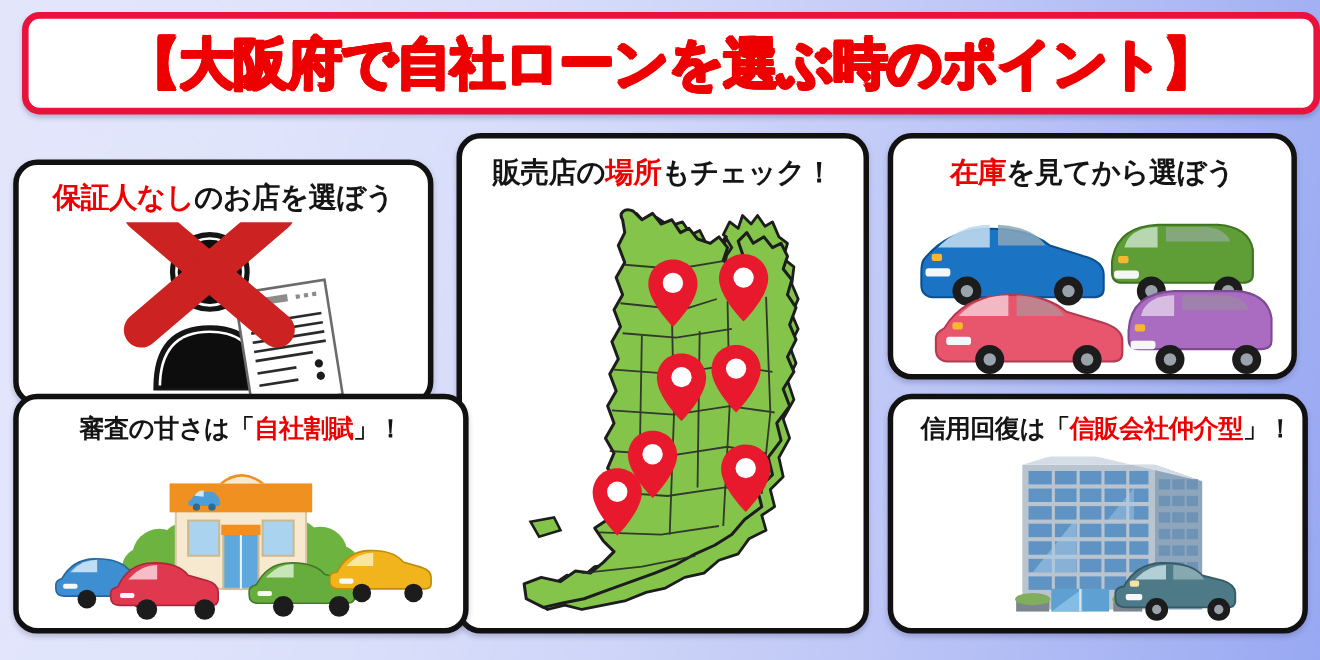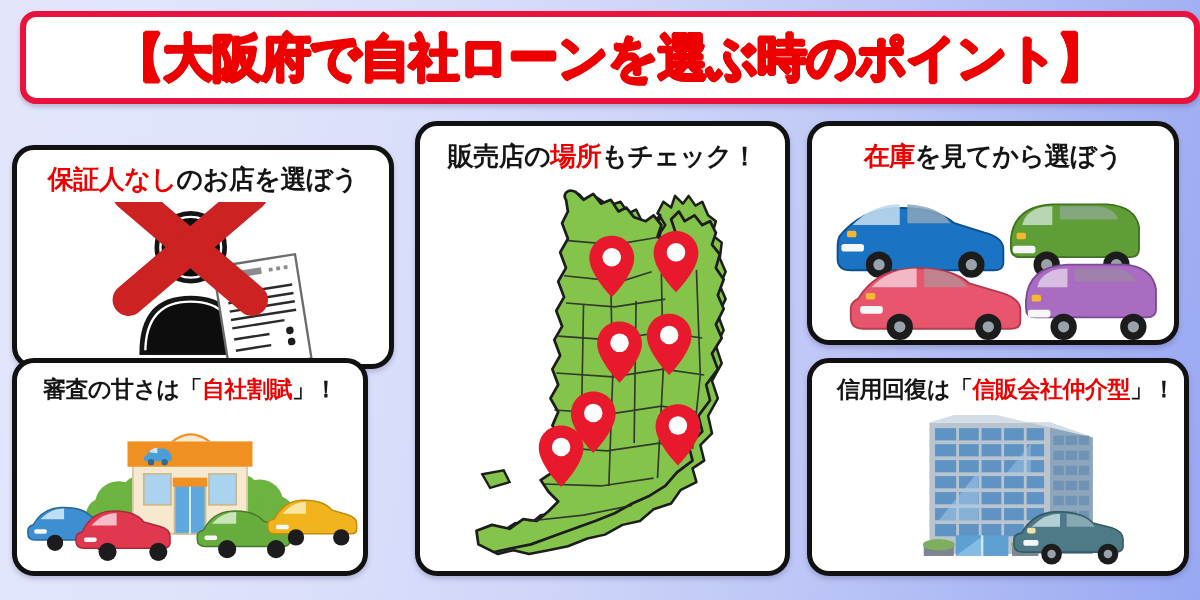--- a/index.html
+++ b/index.html
@@ -84,21 +84,21 @@
 
   #card-noguarantor { left: 12px;  top: 121px; width: 382px; height: 224px; margin-top: 24px; }
   #card-noguarantor .card-title { top: 16px; }
 
   #card-location    { left: 415px; top: 121px; width: 375px; height: 455px; }
   #card-location .card-title { top: 17px; }
 
   #card-stock       { left: 807px; top: 121px; width: 372px; height: 224px; }
   #card-stock .card-title { top: 17px; }
 
-  #card-screening   { left: 12px;  top: 358px; width: 356px; height: 218px; }
+  #card-screening   { left: 12px;  top: 358px; width: 414px; height: 218px; }
   #card-screening .card-title { top: 15px; }
 
   #card-credit      { left: 807px; top: 358px; width: 382px; height: 218px; }
   #card-credit .card-title { top: 15px; margin-left: 16px; }
 
   .art { position: absolute; left: 0; right: 0; bottom: 0; top: 52px; }
   .art svg { width: 100%; height: 100%; display: block; }
 </style>
 </head>
 <body>

